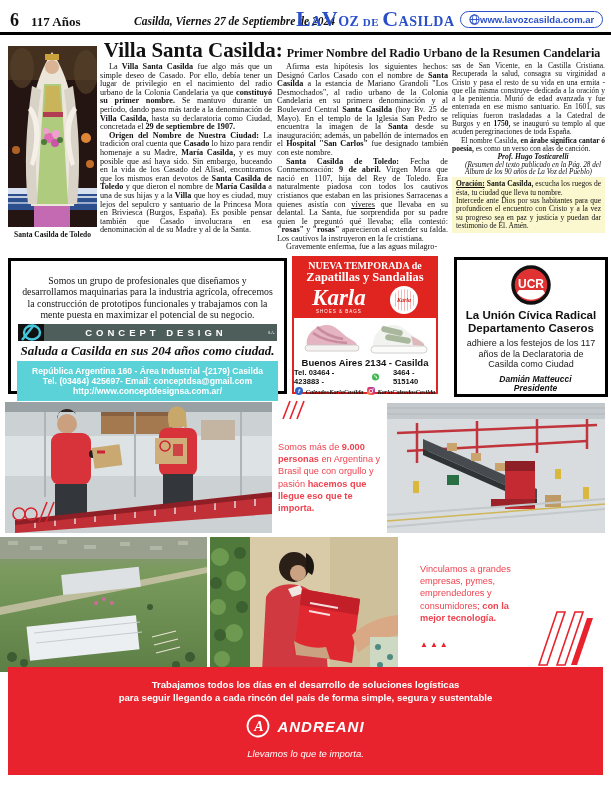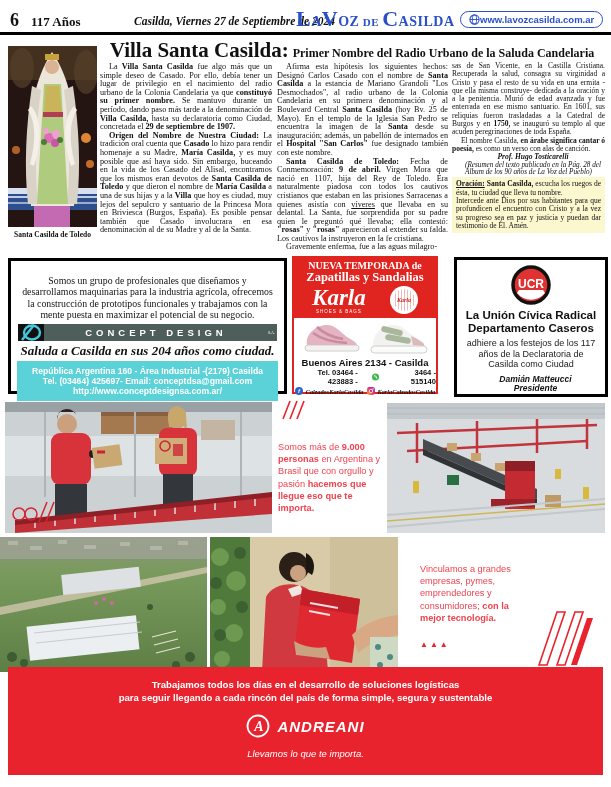--- a/index.html
+++ b/index.html
@@ -47,21 +47,21 @@
   .k-l1{font-size:10px;font-weight:bold;line-height:11px;}
   .k-l2{font-size:12.5px;font-weight:bold;line-height:13px;}
   .k-brandrow{display:flex;align-items:center;justify-content:space-around;padding:2px 6px 4px;}
   .k-script{font-style:italic;font-weight:bold;font-size:23px;line-height:22px;}
   .k-sub{font-size:4.5px;letter-spacing:1px;font-family:"Liberation Sans",sans-serif;}
   .k-badge{width:28px;height:28px;border-radius:50%;background:#fff;display:flex;align-items:center;justify-content:center;}
   .k-badge-in{width:22px;height:22px;border-radius:50%;background:repeating-linear-gradient(90deg,#fff 0 1.5px,#f3b9b6 1.5px 3px);
               display:flex;align-items:center;justify-content:center;color:#d01f1a;font-size:6px;font-style:italic;font-weight:bold;}
   .k-shoes{display:flex;justify-content:space-around;align-items:center;background:#fff;padding:2px 4px;}
   .k-addr{font-family:"Liberation Sans",sans-serif;font-weight:bold;font-size:9.5px;text-align:center;line-height:10px;}
-  .k-tel{font-family:"Liberation Sans",sans-serif;font-weight:bold;font-size:7.6px;text-align:right;line-height:9px;
+  .k-tel{font-family:"Liberation Sans",sans-serif;font-weight:bold;font-size:7.6px;text-align:left;line-height:9px;
          display:flex;align-items:center;justify-content:center;gap:14px;}
   .k-soc{display:flex;align-items:center;justify-content:center;gap:3px;font-size:6.3px;font-weight:bold;
          font-style:italic;padding:1px 0 2px;}
   .ucr{border:3px solid #000;text-align:center;padding-top:5px;}
   .ucr-name{font-family:"Liberation Sans",sans-serif;font-weight:bold;font-size:11.5px;line-height:12.5px;}
   .ucr-body{font-family:"Liberation Sans",sans-serif;font-size:9px;line-height:10.5px;margin-top:4px;color:#222;}
   .ucr-sign{font-family:"Liberation Sans",sans-serif;font-weight:bold;font-style:italic;font-size:8.5px;line-height:9.5px;margin-top:5px;padding-left:9px;}
   
   .red-msg{font-family:"Liberation Sans",sans-serif;color:#ef4350;font-size:9.2px;line-height:12.2px;font-weight:normal;}
   .red-msg b{font-weight:bold;}
@@ -91,21 +91,21 @@
         <ellipse cx="6" cy="6" rx="2.3" ry="5" fill="none" stroke="#2a4fc8" stroke-width="1"></ellipse>
         <line x1="1" y1="6" x2="11" y2="6" stroke="#2a4fc8" stroke-width="1"></line>
       </svg>
       <span>www.lavozcasilda.com.ar</span>
     </span>
   </div>
   <div class="abs rule" style="left:0;top:32px;width:611px;height:3px;"></div>
 
   <div class="abs title-line" style="left:96px;top:38px;width:512px;">
     <span class="a-title">Villa Santa Casilda:</span>
-    <span class="a-sub">Primer Nombre del Radio Urbano de la Saluda Candelaria</span>
+    <span class="a-sub">Primer Nombre del Radio Urbano de la Resumen Candelaria</span>
   </div>
 
   <div class="abs" style="left:8px;top:46px;">
     <svg width="89" height="181" viewBox="0 0 89 181">
       <rect width="89" height="181" fill="#241512"></rect>
       <rect width="89" height="34" fill="#44301f"></rect>
       <ellipse cx="14" cy="22" rx="12" ry="20" fill="#55402a" opacity=".7"></ellipse>
       <ellipse cx="78" cy="26" rx="12" ry="22" fill="#55402a" opacity=".7"></ellipse>
       <circle cx="78" cy="92" r="5" fill="#ff9a3c" opacity=".85"></circle>
       <circle cx="82" cy="118" r="4" fill="#e98330" opacity=".8"></circle>

